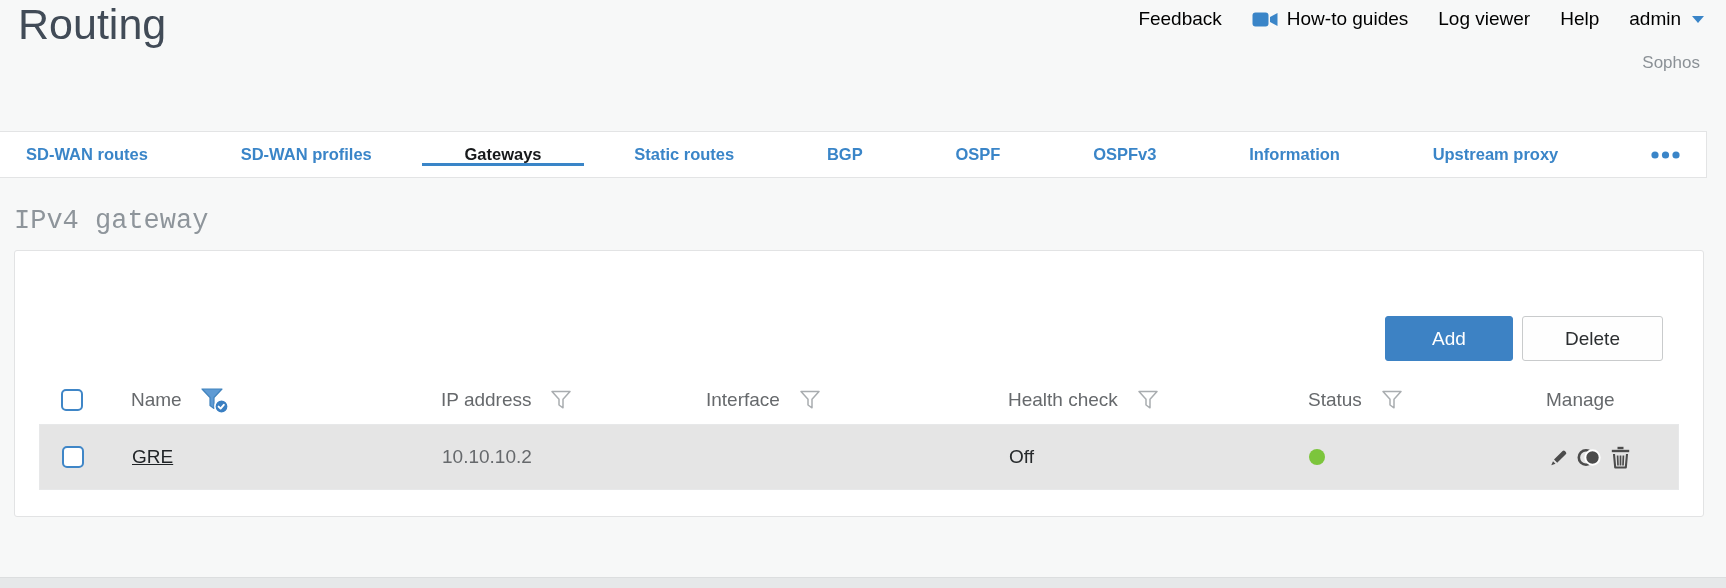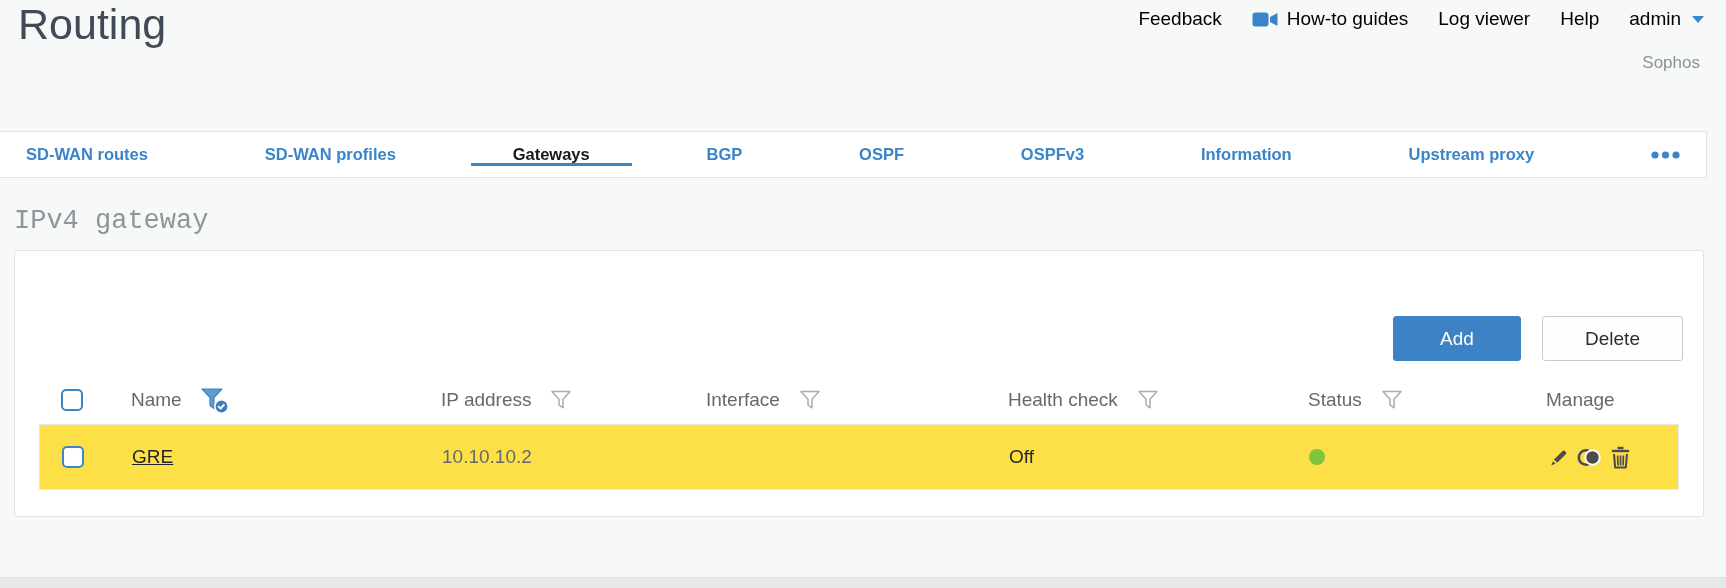--- a/index.html
+++ b/index.html
@@ -56,21 +56,21 @@
   .section-heading {
     position:absolute; left:14px; top:206px;
     font-size:27px; font-weight:400; color:#8e959b;font-family:Liberation Mono, monospace;
   }
 
   .card {
     position:absolute; left:14px; top:250px; width:1690px; height:267px;
     background:#fff; border:1px solid #e2e3e4; border-radius:3px;
   }
 
-  .btn-row { position:absolute; top:65px; right:20px; display:flex; gap:21px; }
+  .btn-row { position:absolute; top:65px; right:40px; display:flex; gap:9px; }
   .btn {
     height:45px; font-size:19px; border-radius:3px; cursor:pointer;
     font-family:"Liberation Sans", sans-serif;
     display:flex; align-items:center; justify-content:center;
   }
   .btn-add  { width:128px; background:#3d82c4; color:#fff; border:1px solid #3d82c4; }
   .btn-delete { width:141px; background:#fefefe; color:#2b2e30; border:1px solid #c9cbcc; }
 
   
   .grid-cols {
@@ -83,21 +83,21 @@
     color:#66696c; font-size:19px;
   }
   .hcell { display:flex; align-items:center; gap:18px; }
   .cb-cell { padding-left:22px; }
   .checkbox {
     width:22px; height:22px; background:#fff;
     border:2.5px solid #3f86c7; border-radius:5px; cursor:pointer;
   }
   .tbody {
     position:absolute; top:173px; left:24px; right:24px;
-    border:1px solid #e7e8e9; background:#fde047;
+    border:1px solid #e7e8e9; background:#e5e5e5;
   }
   .trow { height:64px; font-size:19px; }
   .row-link { color:#1f2326; text-decoration:underline; cursor:pointer; }
   .cell-gray { color:#66696c; }
   .cell-dark { color:#26292b; }
   .status-dot { width:16px; height:16px; border-radius:50%; }
   .manage-cell { display:flex; align-items:center; gap:7px; }
   .manage-cell .mi { cursor:pointer; display:flex; align-items:center; }
 
   .funnel-outline { display:block; }
@@ -140,20 +140,23 @@
 
 <div class="tabbar">
   <div class="tab">
       <span>SD-WAN routes</span>
     </div>
   <div class="tab">
       <span>SD-WAN profiles</span>
     </div>
   <div class="tab active">
       <span>Gateways</span>
+    </div>
+  <div class="tab">
+      <span>Static routes</span>
     </div>
   <div class="tab">
       <span>BGP</span>
     </div>
   <div class="tab">
       <span>OSPF</span>
     </div>
   <div class="tab">
       <span>OSPFv3</span>
     </div>

